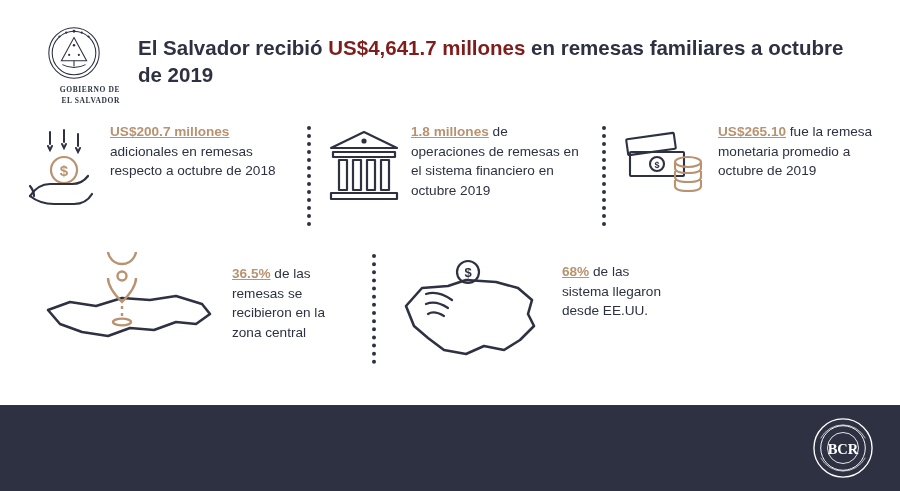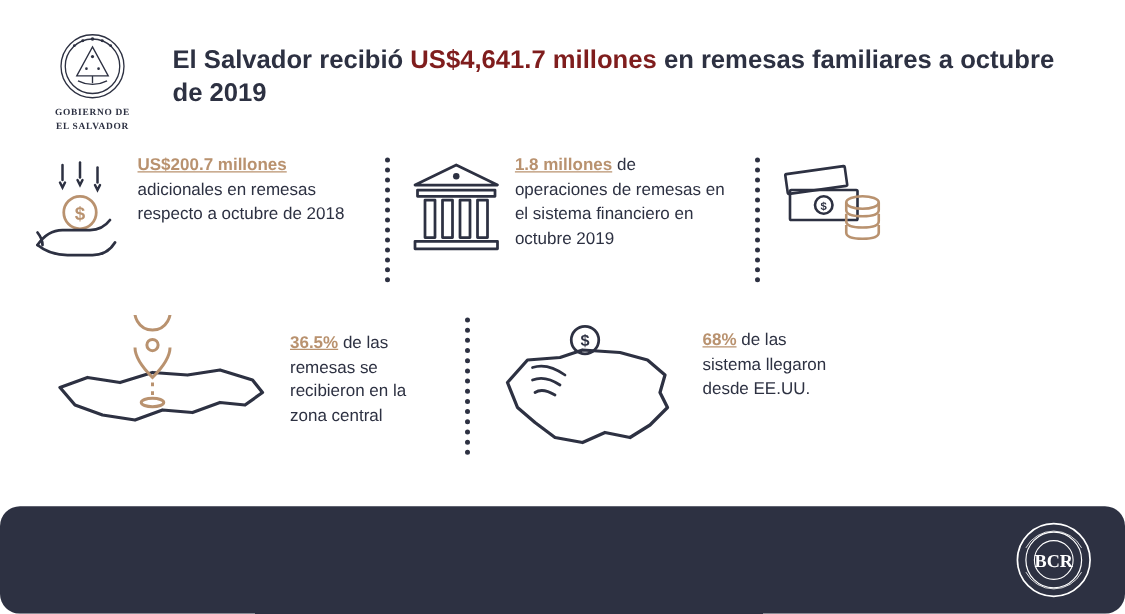--- a/index.html
+++ b/index.html
@@ -43,20 +43,21 @@
   }
 
   .gov-logo-text {
     font-size: 7.5px;
     letter-spacing: 0.6px;
     color: #2d3142;
     line-height: 1.35;
     margin-top: 1px;
     font-family: "Liberation Serif", serif;
     font-weight: 600;
+    text-align: right;
   }
 
   .headline {
     flex: 1;
     padding-top: 16px;
     font-size: 20.5px;
     font-weight: bold;
     color: #2d3142;
     line-height: 1.34;
     max-width: 730px;
@@ -132,21 +133,20 @@
     position: absolute;
     left: 0;
     bottom: 0;
     width: 900px;
     height: 86px;
     background: #2d3142;
     display: flex;
     align-items: center;
     justify-content: flex-end;
     padding-right: 26px;
-    border-radius: 16px;
   }
 
   .bcr-seal {
     width: 62px;
     height: 62px;
   }
 </style>
 </head>
 <body>
 
@@ -246,20 +246,23 @@
           </g>
           <text x="35" y="42" font-size="9" fill="#2d3142" text-anchor="middle" font-family="Liberation Sans, sans-serif" font-weight="bold">$</text>
           <g fill="none" stroke="#b9926f" stroke-width="2.1">
             <ellipse cx="66" cy="36" rx="13" ry="5"></ellipse>
             <path d="M53 36 v6 q0 5 13 5 t13 -5 v-6"></path>
             <path d="M53 45 v6 q0 5 13 5 t13 -5 v-6"></path>
             <path d="M53 54 v6 q0 5 13 5 t13 -5 v-6"></path>
           </g>
         </svg>
       </div>
+      <div class="stat-text">
+        <span class="hi">US$265.10</span><span> fue la remesa monetaria promedio a octubre de 2019</span>
+      </div>
     </div>
   </div>
 
   <div class="row row-2">
 
     <div class="stat s4">
       <div class="stat-icon map-icon">
         <svg width="196" height="110" viewBox="0 0 196 110">
           <path d="M22 58 L44 50 L70 54 L96 46 L124 48 L150 44 L176 52 L184 62 L170 72 L150 70 L128 78 L104 76 L82 84 L56 80 L34 72 Z" fill="none" stroke="#2d3142" stroke-width="2.6" stroke-linejoin="round"></path>
           <g fill="none" stroke="#b9926f" stroke-width="2.4">

